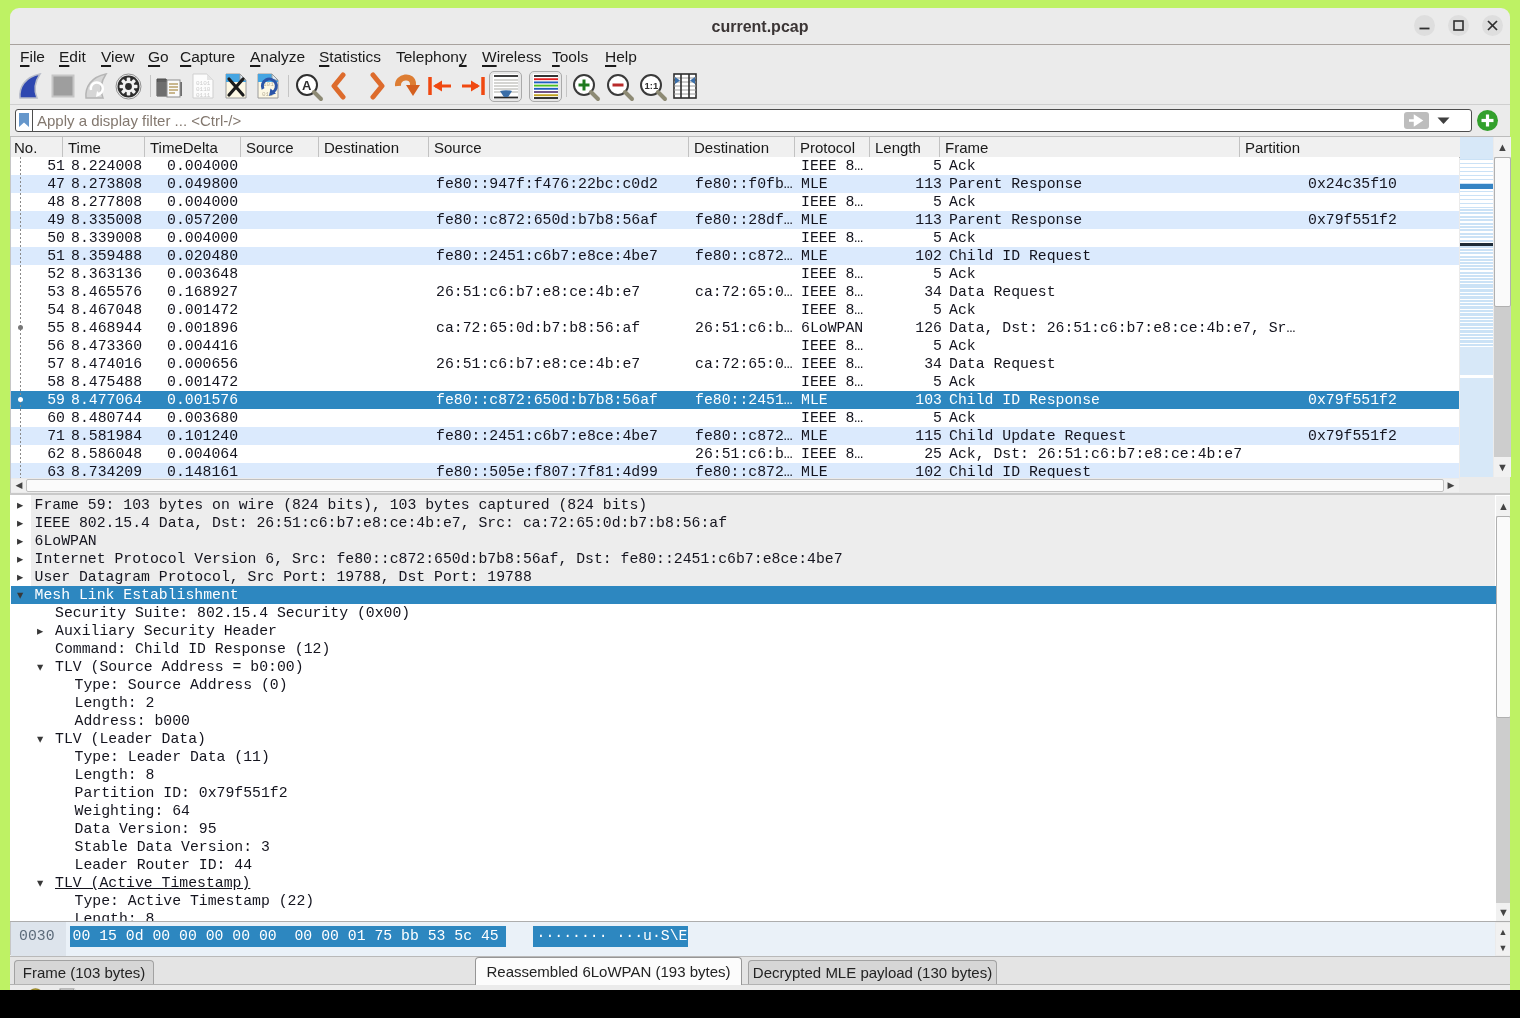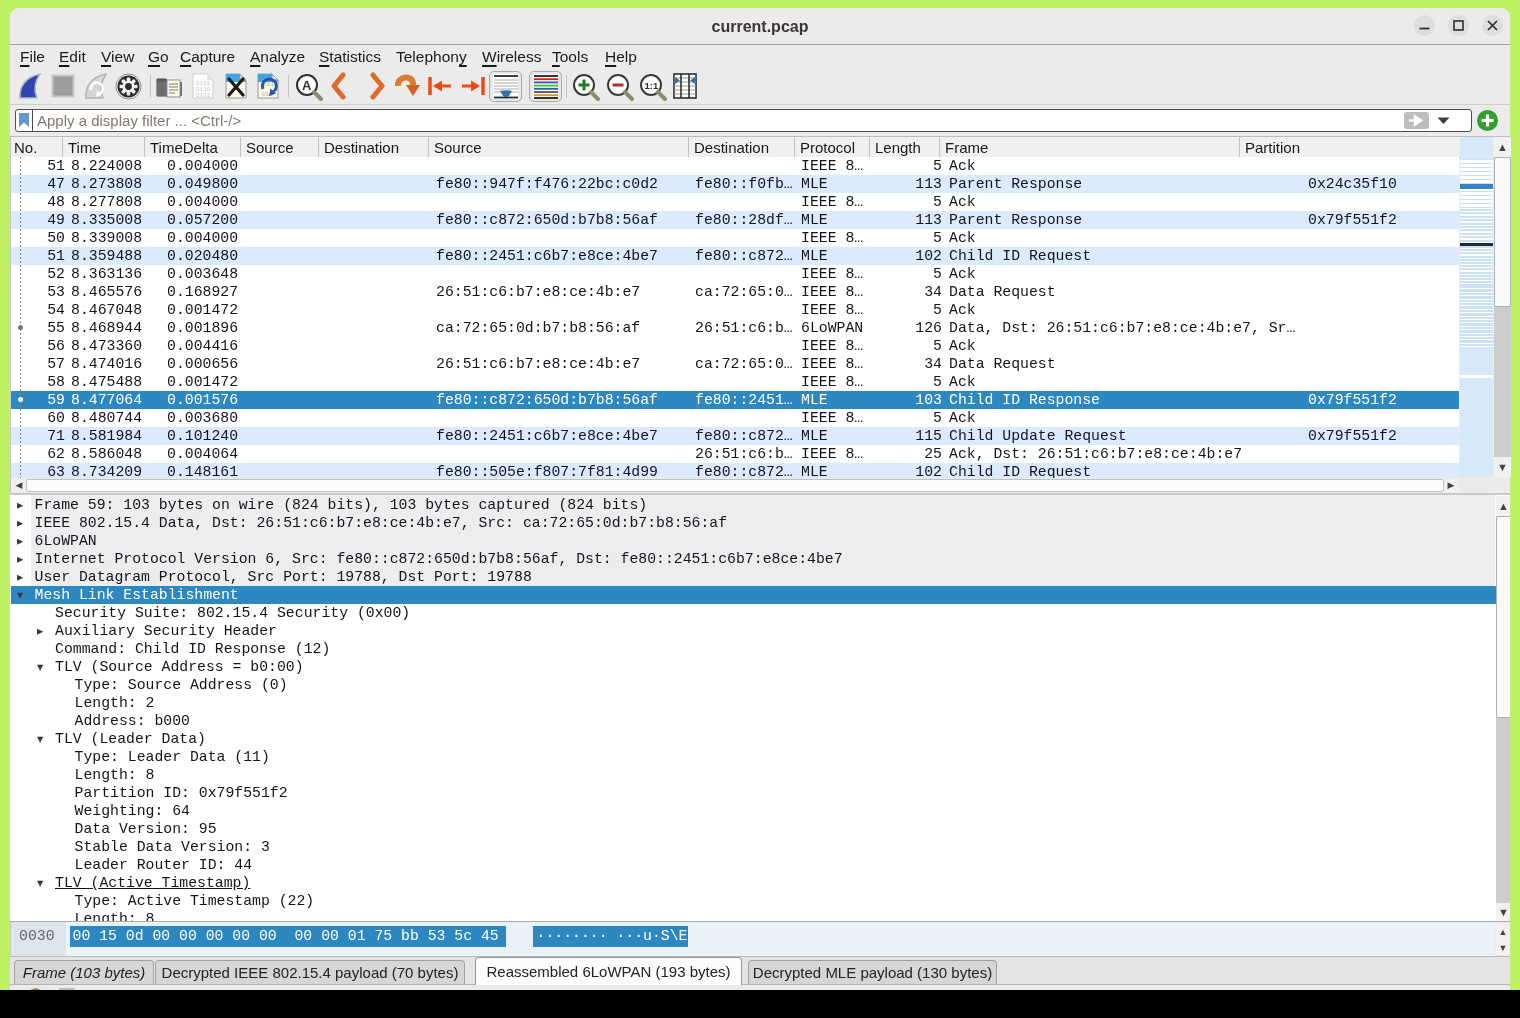--- a/index.html
+++ b/index.html
@@ -393,22 +393,21 @@
 <div class="mono abs" style="left:525.5px;top:5px;color:#fff;">········ ···u·S\E</div>
 <div class="abs" style="left:1485px;top:1px;width:14px;height:16px;background:#f1f1f1;">
         <span class="arr" style="top:2px;font-size:9px;">▲</span>
       </div>
 <div class="abs" style="left:1485px;top:17px;width:14px;height:16px;background:#f1f1f1;">
         <span class="arr" style="top:2px;font-size:9px;">▼</span>
       </div>
 </div>
 <div class="abs" style="left:10px;top:956px;width:1500px;height:1px;background:#b9b9b9;"></div>
 <div id="tabs" class="abs" style="left:10px;top:957px;width:1500px;height:27px;background:#e4e4e4;">
-<div class="tab abs" style="left:4px;top:3px;width:138px;font-style:italic;">Frame (103 bytes)</div>
-<div class="tab abs" style="left:145px;top:3px;width:308px;">Decrypted IEEE 802.15.4 payload (70 bytes)</div>
+<div class="tab abs" style="left:4px;top:3px;width:138px;">Frame (103 bytes)</div>
 <div class="tab abs" style="left:465px;top:0px;width:265px;height:27px;background:#fcfcfc;border-color:#969696;z-index:2;line-height:27px;">Reassembled 6LoWPAN (193 bytes)</div>
 <div class="tab abs" style="left:738px;top:3px;width:247px;">Decrypted MLE payload (130 bytes)</div>
 </div>
 <div id="status" class="abs"></div>
 <svg class="abs" style="left:27px;top:988px" width="17" height="17">
       <circle cx="8.5" cy="8.5" r="7.5" fill="#e7d33c" stroke="#98862a" stroke-width="1.5"></circle>
     </svg>
 <svg class="abs" style="left:59px;top:987px" width="18" height="18">
       <rect x="1" y="2" width="14" height="15" fill="#f6f6f6" stroke="#8a8a8a"></rect>
       <line x1="3" y1="6" x2="12" y2="6" stroke="#b9b9b9"></line>

